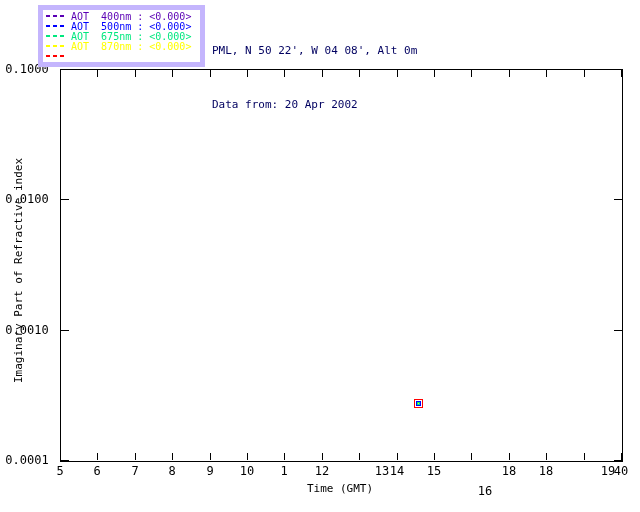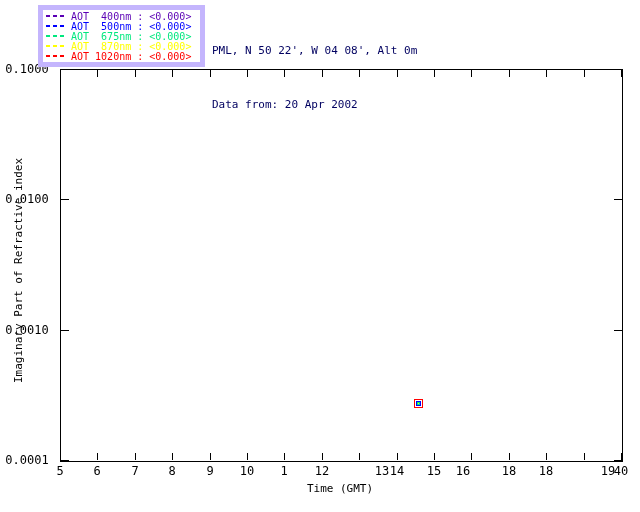--- a/index.html
+++ b/index.html
@@ -30,21 +30,21 @@
 <div class="hdr">
   <div>PML, N 50 22', W 04 08', Alt 0m</div>
   <div>Data from: 20 Apr 2002</div>
 </div>
 
 <div class="legend" id="legend-box">
     <div class="legend-row" style="color: rgb(90, 0, 180);"><span class="legend-dash" style="background: repeating-linear-gradient(90deg, rgb(90, 0, 180) 0px, rgb(90, 0, 180) 4px, transparent 4px, transparent 7px);"></span><span>AOT  400nm : &lt;0.000&gt;</span></div>
     <div class="legend-row" style="color: rgb(0, 0, 255);"><span class="legend-dash" style="background: repeating-linear-gradient(90deg, rgb(0, 0, 255) 0px, rgb(0, 0, 255) 4px, transparent 4px, transparent 7px);"></span><span>AOT  500nm : &lt;0.000&gt;</span></div>
     <div class="legend-row" style="color: rgb(0, 232, 126);"><span class="legend-dash" style="background: repeating-linear-gradient(90deg, rgb(0, 232, 126) 0px, rgb(0, 232, 126) 4px, transparent 4px, transparent 7px);"></span><span>AOT  675nm : &lt;0.000&gt;</span></div>
     <div class="legend-row" style="color: rgb(255, 255, 0);"><span class="legend-dash" style="background: repeating-linear-gradient(90deg, rgb(255, 255, 0) 0px, rgb(255, 255, 0) 4px, transparent 4px, transparent 7px);"></span><span>AOT  870nm : &lt;0.000&gt;</span></div>
-    <div class="legend-row" style="color: rgb(255, 0, 0);"><span class="legend-dash" style="background: repeating-linear-gradient(90deg, rgb(255, 0, 0) 0px, rgb(255, 0, 0) 4px, transparent 4px, transparent 7px);"></span><span>AOT 1020nm : &lt;0.000&gt;</span></div>
+    <div class="legend-row" style="color: rgb(255, 0, 0);"><span class="legend-dash" style="background: repeating-linear-gradient(90deg, rgb(255, 0, 0) 0px, rgb(255, 0, 0) 4px, transparent 4px, transparent 7px);"></span></div>
   </div>
 
 <div class="frame" id="plot-frame"></div>
 
 <div id="tick-layer">
     <div class="tick" style="left: 60px; top: 453px; width: 1px; height: 7px;"></div>
     <div class="tick" style="left: 60px; top: 70px; width: 1px; height: 7px;"></div>
     <div class="xlab" style="left: 60px;">5</div>
     <div class="tick" style="left: 97px; top: 453px; width: 1px; height: 7px;"></div>
     <div class="tick" style="left: 97px; top: 70px; width: 1px; height: 7px;"></div>
@@ -71,21 +71,21 @@
     <div class="tick" style="left: 359px; top: 70px; width: 1px; height: 7px;"></div>
     <div class="xlab" style="left: 338px; margin-left: 44px;">13</div>
     <div class="tick" style="left: 397px; top: 453px; width: 1px; height: 7px;"></div>
     <div class="tick" style="left: 397px; top: 70px; width: 1px; height: 7px;"></div>
     <div class="xlab" style="left: 397px;">14</div>
     <div class="tick" style="left: 434px; top: 453px; width: 1px; height: 7px;"></div>
     <div class="tick" style="left: 434px; top: 70px; width: 1px; height: 7px;"></div>
     <div class="xlab" style="left: 434px;">15</div>
     <div class="tick" style="left: 471px; top: 453px; width: 1px; height: 7px;"></div>
     <div class="tick" style="left: 471px; top: 70px; width: 1px; height: 7px;"></div>
-    <div class="xlab" style="left: 463px;">16</div>
+    <div class="xlab" style="left: 485px; margin-top: 20px;">16</div>
     <div class="tick" style="left: 509px; top: 453px; width: 1px; height: 7px;"></div>
     <div class="tick" style="left: 509px; top: 70px; width: 1px; height: 7px;"></div>
     <div class="xlab" style="left: 509px;">18</div>
     <div class="tick" style="left: 546px; top: 453px; width: 1px; height: 7px;"></div>
     <div class="tick" style="left: 546px; top: 70px; width: 1px; height: 7px;"></div>
     <div class="xlab" style="left: 546px;">18</div>
     <div class="tick" style="left: 584px; top: 453px; width: 1px; height: 7px;"></div>
     <div class="tick" style="left: 584px; top: 70px; width: 1px; height: 7px;"></div>
     <div class="xlab" style="left: 608px; text-align: right;">19</div>
     <div class="tick" style="left: 621px; top: 453px; width: 1px; height: 7px;"></div>

